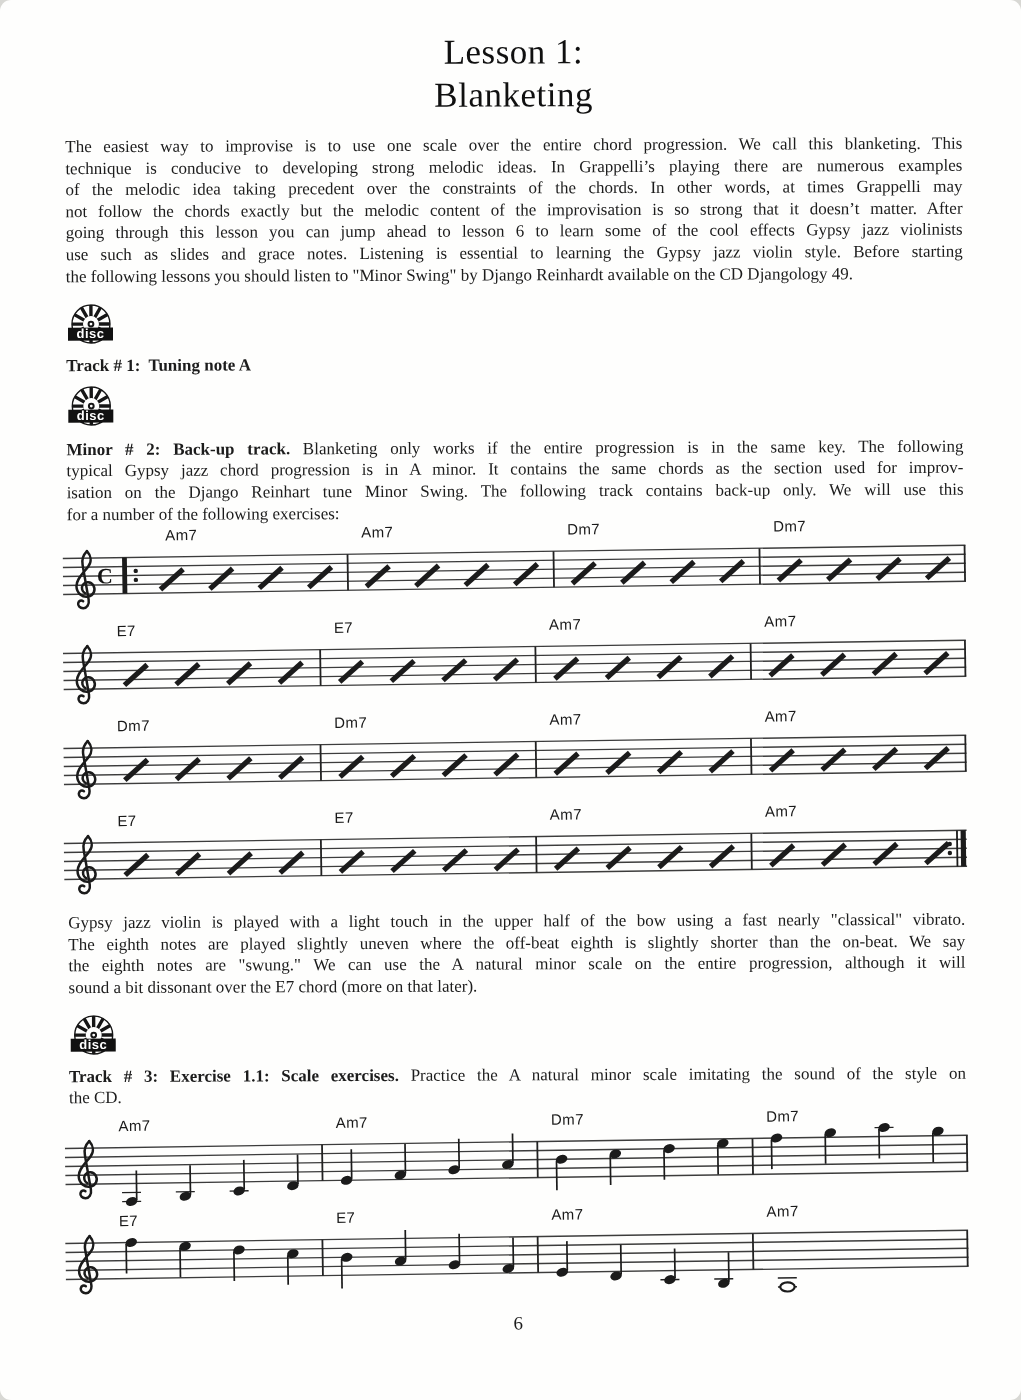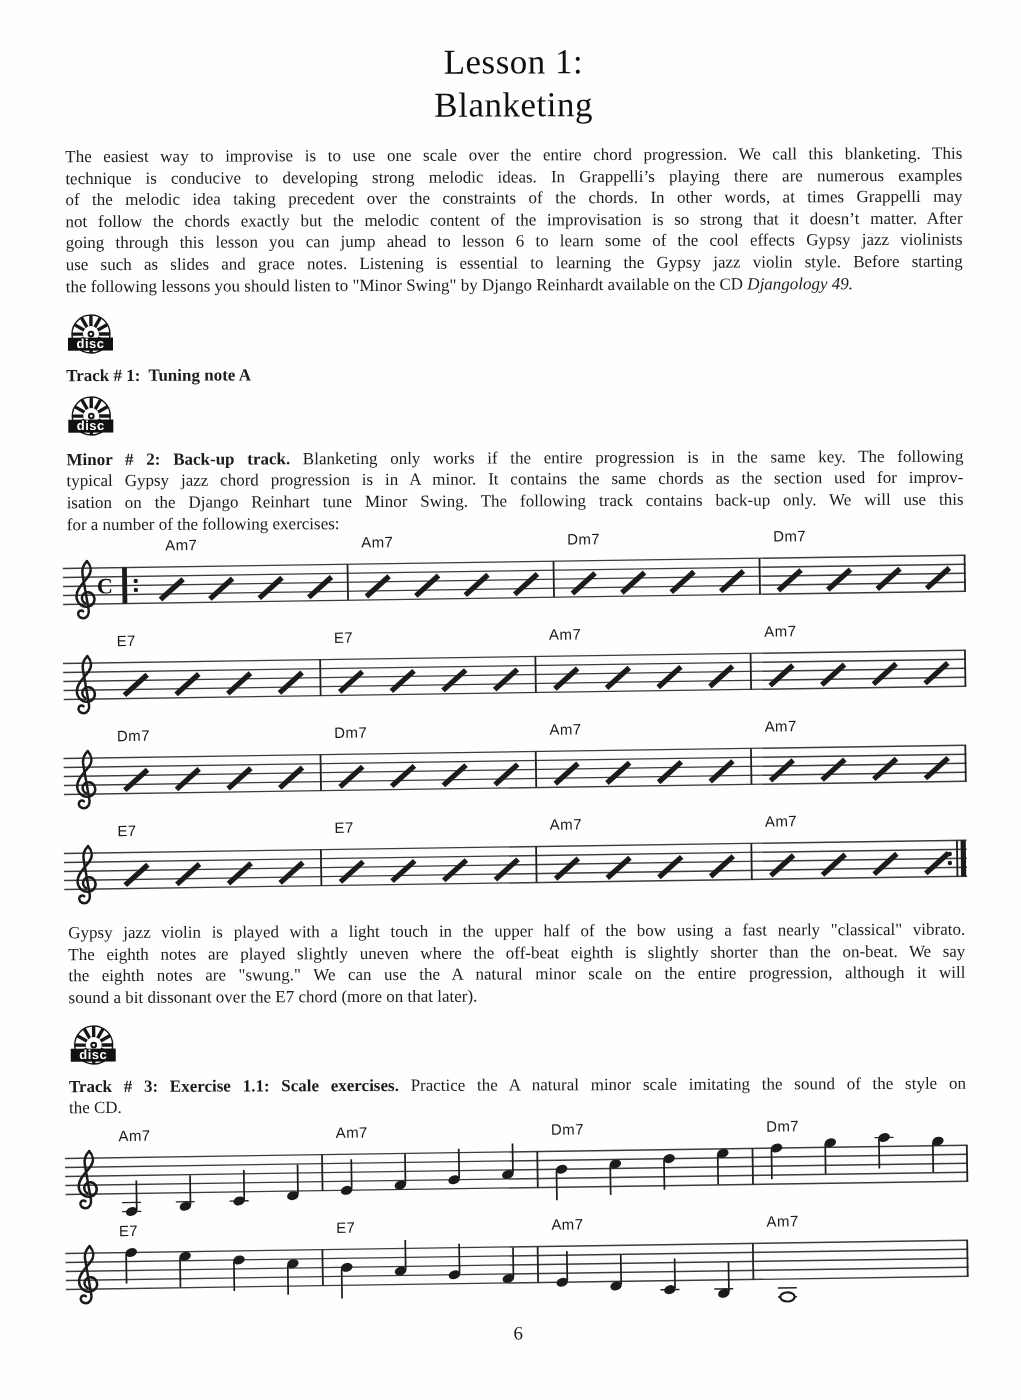--- a/index.html
+++ b/index.html
@@ -1,29 +1,30 @@
 <!DOCTYPE html>
 <html><head>
 <meta charset="utf-8">
 <style>
   html,body{margin:0;padding:0;background:#d8d8d4;}
   .page{
     width:1021px;height:1400px;background:#fefefd;position:relative;
     font-family:"Liberation Serif","DejaVu Serif",serif;color:#1c1c1c;
-    padding:30px 59px 0 65px;box-sizing:border-box;overflow:hidden;
+    padding:20px 59px 0 65px;box-sizing:border-box;overflow:hidden;
     margin:0 auto;
+    border-radius:11px;
   }
   .tilt{transform:rotate(-0.22deg);transform-origin:40px 40px;}
   .title{ text-align:center;margin-top:12px;font-size:35px;line-height:43px;color:#101010;letter-spacing:0.5px;}
   .para{font-size:17px;line-height:21.6px;width:897px;}
   .tline{width:100%;}
   .just{text-align:justify;text-align-last:justify;}
   .last{text-align:left;}
   .b{font-weight:bold;}
-  .i{font-style:italic;}
+  .i{}
   .intro{margin-top:18px;}
   .disc1{margin-top:17px;}
   .disc2{margin-top:9px;}
   .disc3{margin-top:16px;}
   .disc-wrap{height:46px;}
   .track1{margin-top:5px;}
   .track2{margin-top:7px;}
   .middlep{margin-top:4px;}
   .track3{margin-top:5px;}
   .system{height:95px;margin-left:-4px;}

